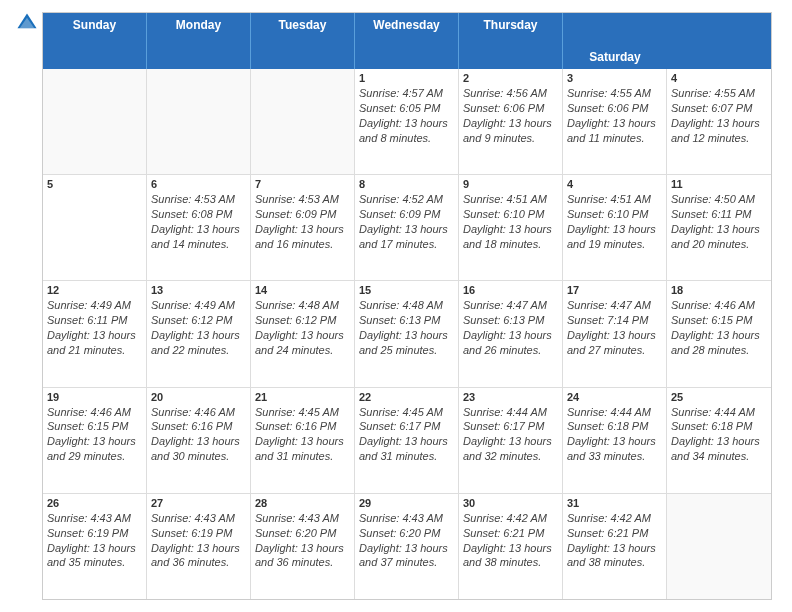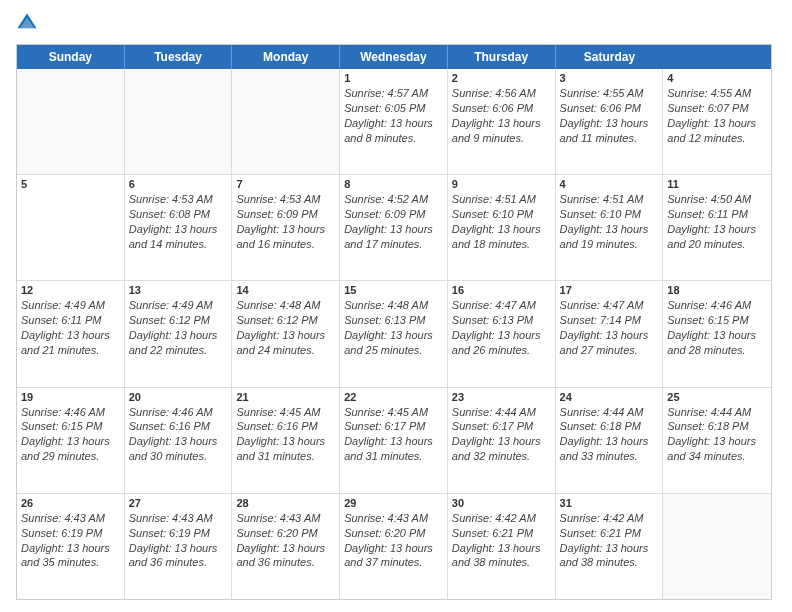--- a/index.html
+++ b/index.html
@@ -8,21 +8,20 @@
       background: #fff;
       width: 792px;
       height: 612px;
       overflow: hidden;
     }
     .page {
       width: 788px;
       height: 612px;
       padding: 12px 16px;
       display: flex;
-      flex-direction: column;
     }
     .header {
       display: flex;
       justify-content: space-between;
       align-items: flex-start;
       margin-bottom: 10px;
     }
     .logo {
       display: flex;
       align-items: center;
@@ -68,21 +67,21 @@
       background: #2a6fbb;
     }
     .day-header {
       color: #fff;
       font-size: 12px;
       font-weight: bold;
       padding: 5px 4px;
       text-align: center;
       border-right: 1px solid #5a9fdb;
     }
-    .day-header:last-child { border-right: none; }
+    .day-header:last-child { border-right: none; margin-top: 32px; }
     .calendar-body {
       flex: 1;
       display: flex;
       flex-direction: column;
     }
     .week-row {
       display: grid;
       grid-template-columns: repeat(7, 1fr);
       flex: 1;
       border-top: 1px solid #ddd;
@@ -131,22 +130,22 @@
     </div>
     <div class="title-section">
       <div class="month-year"></div>
       <div class="location"></div>
     </div>
   </div>
 
   <div class="calendar">
     <div class="calendar-header">
     <div class="day-header">Sunday</div>
+        <div class="day-header">Monday</div>
         <div class="day-header">Tuesday</div>
-        <div class="day-header">Monday</div>
         <div class="day-header">Wednesday</div>
         <div class="day-header">Thursday</div>
         <div class="day-header">Saturday</div>
       </div>
     <div class="calendar-body">
     <div class="week-row">
           <div class="day-cell empty"></div>
           <div class="day-cell empty"></div>
           <div class="day-cell empty"></div>
           <div class="day-cell">

